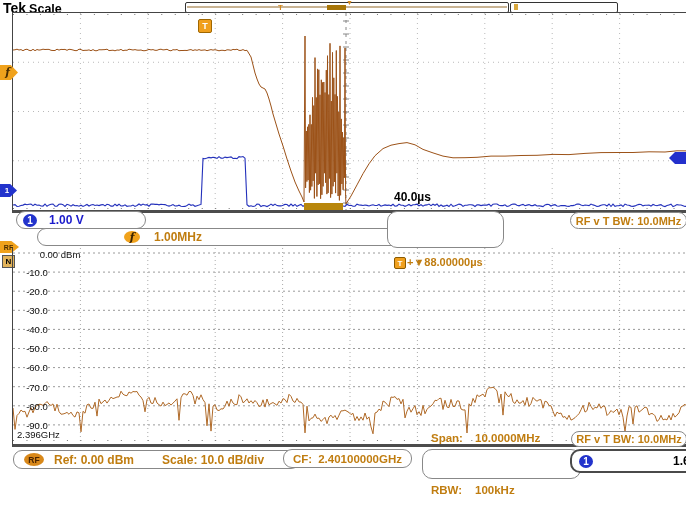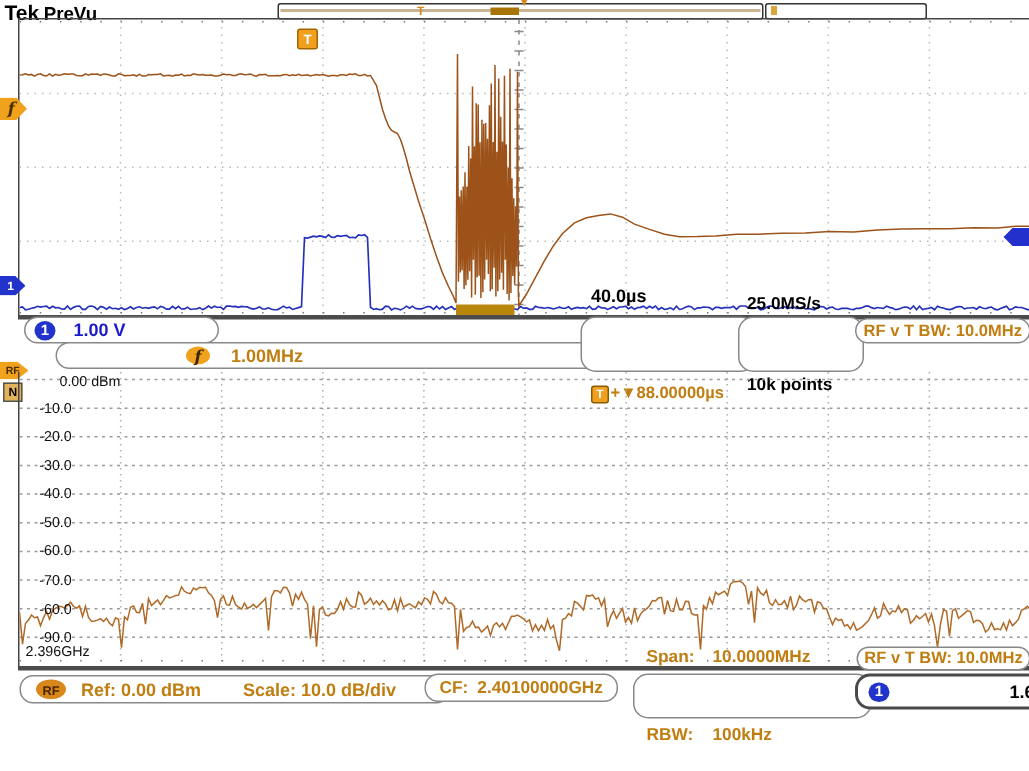--- a/index.html
+++ b/index.html
@@ -76,21 +76,21 @@
   #boxI{left:570px;top:449px;width:115px;height:20px;border:2px solid #4a4a4a;border-radius:10px;
         padding:0 7px;justify-content:space-between;}
   #boxB .line2{font-size:11px;margin-top:12px;}
 </style>
 </head>
 <body>
 
 <div id="screen">
 
   <div class="abs logo">
-    <b>Tek</b><span class="mode">PreVu</span>
+    <b>Tek</b><span class="mode">Scale</span>
   </div>
 
   <div id="bar1" class="abs acqbar">
     <div class="acqline"></div>
     <div class="acqT">T</div>
     <div class="acqseg"></div>
     <div class="acqArr">▼</div>
   </div>
   <div id="bar2" class="abs acqbar">
     <div class="bar2tick"></div>
@@ -148,24 +148,20 @@
   <div id="boxE" class="box">
     <span class="badge b-f">f</span>
     <span class="otext">1.00MHz</span>
     <span style="margin-left:auto" class="otext">CF:</span>
     <span class="otext" style="margin-left:-6px">2.40GHz</span>
   </div>
   <div id="boxB" class="box box2">
     <span>40.0µs</span>
     <span class="line2 otext"><span class="tchip">T</span><span>+▼</span><span>88.00000µs</span></span>
   </div>
-  <div id="boxC" class="box box2">
-    <span>25.0MS/s</span>
-    <span>10k points</span>
-  </div>
   <div id="boxD" class="box">
     <span class="otext">RF v T BW: 10.0MHz</span>
   </div>
 
   <div id="spec" class="abs">
     <svg id="specsvg" width="674" height="196">
         <line x1="67.4" y1="0" x2="67.4" y2="196" stroke="#ababab" stroke-dasharray="1 3" stroke-width="1"></line>
         <line x1="134.8" y1="0" x2="134.8" y2="196" stroke="#ababab" stroke-dasharray="1 3" stroke-width="1"></line>
         <line x1="202.20000000000002" y1="0" x2="202.20000000000002" y2="196" stroke="#ababab" stroke-dasharray="1 3" stroke-width="1"></line>
         <line x1="269.6" y1="0" x2="269.6" y2="196" stroke="#ababab" stroke-dasharray="1 3" stroke-width="1"></line>

